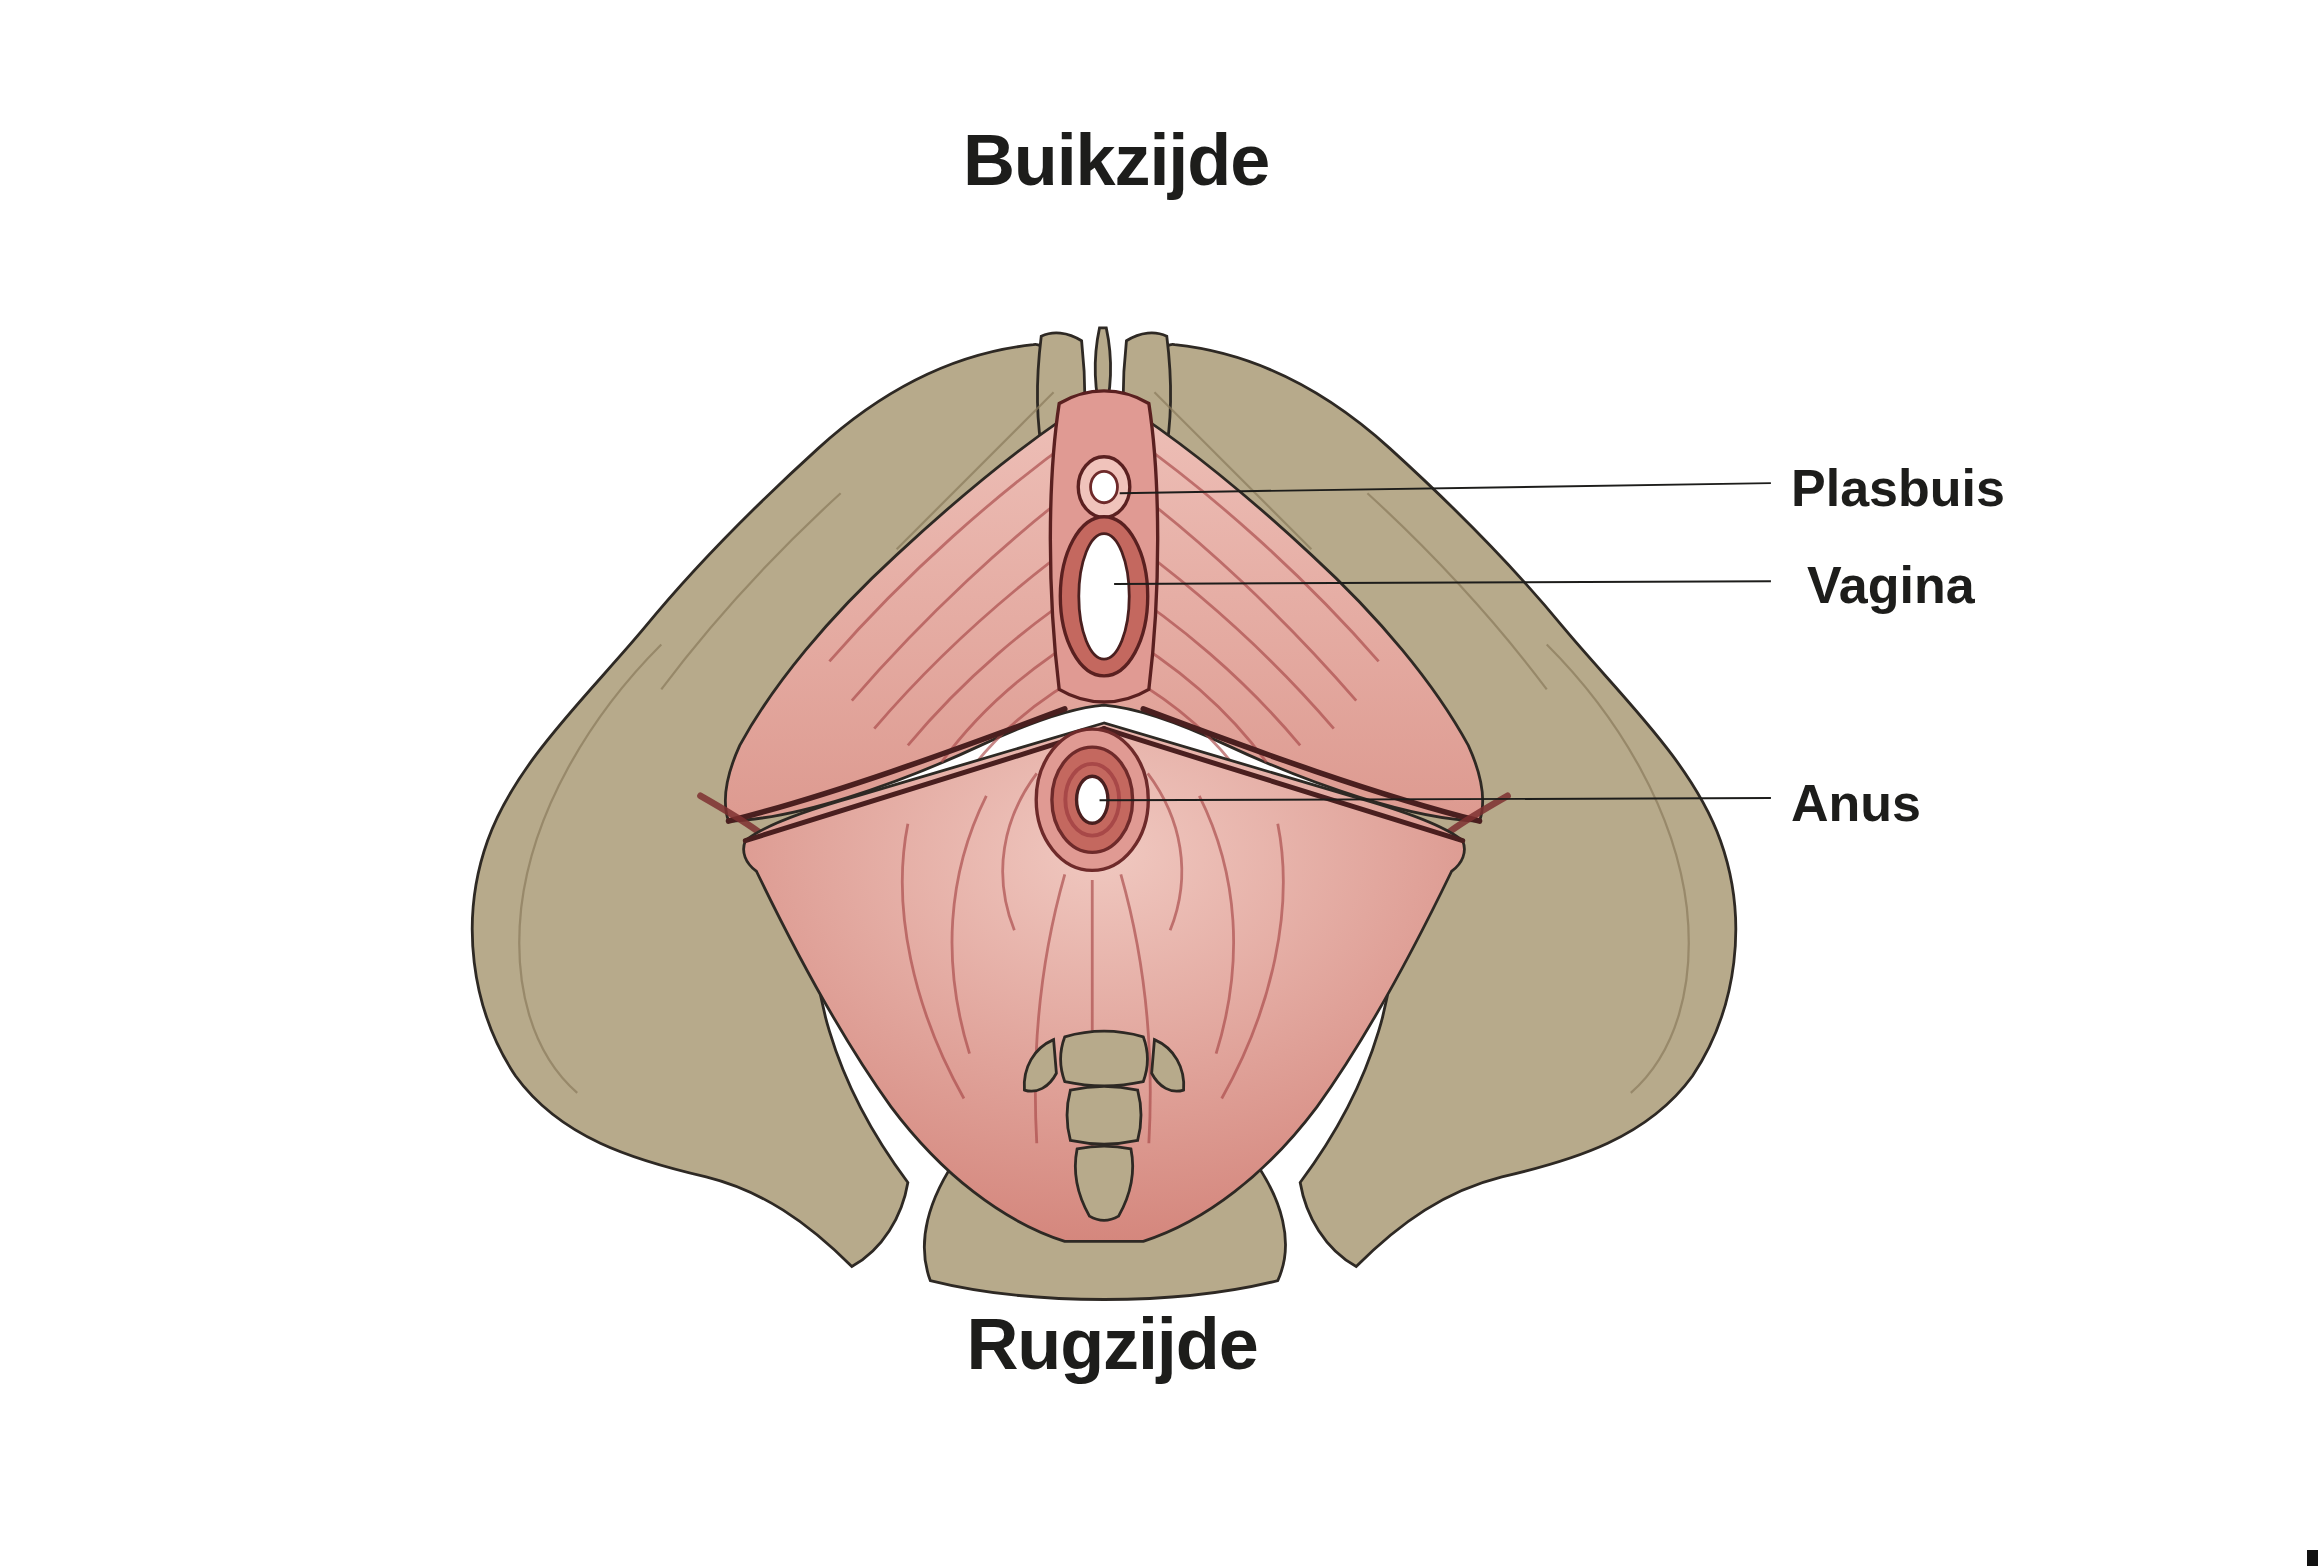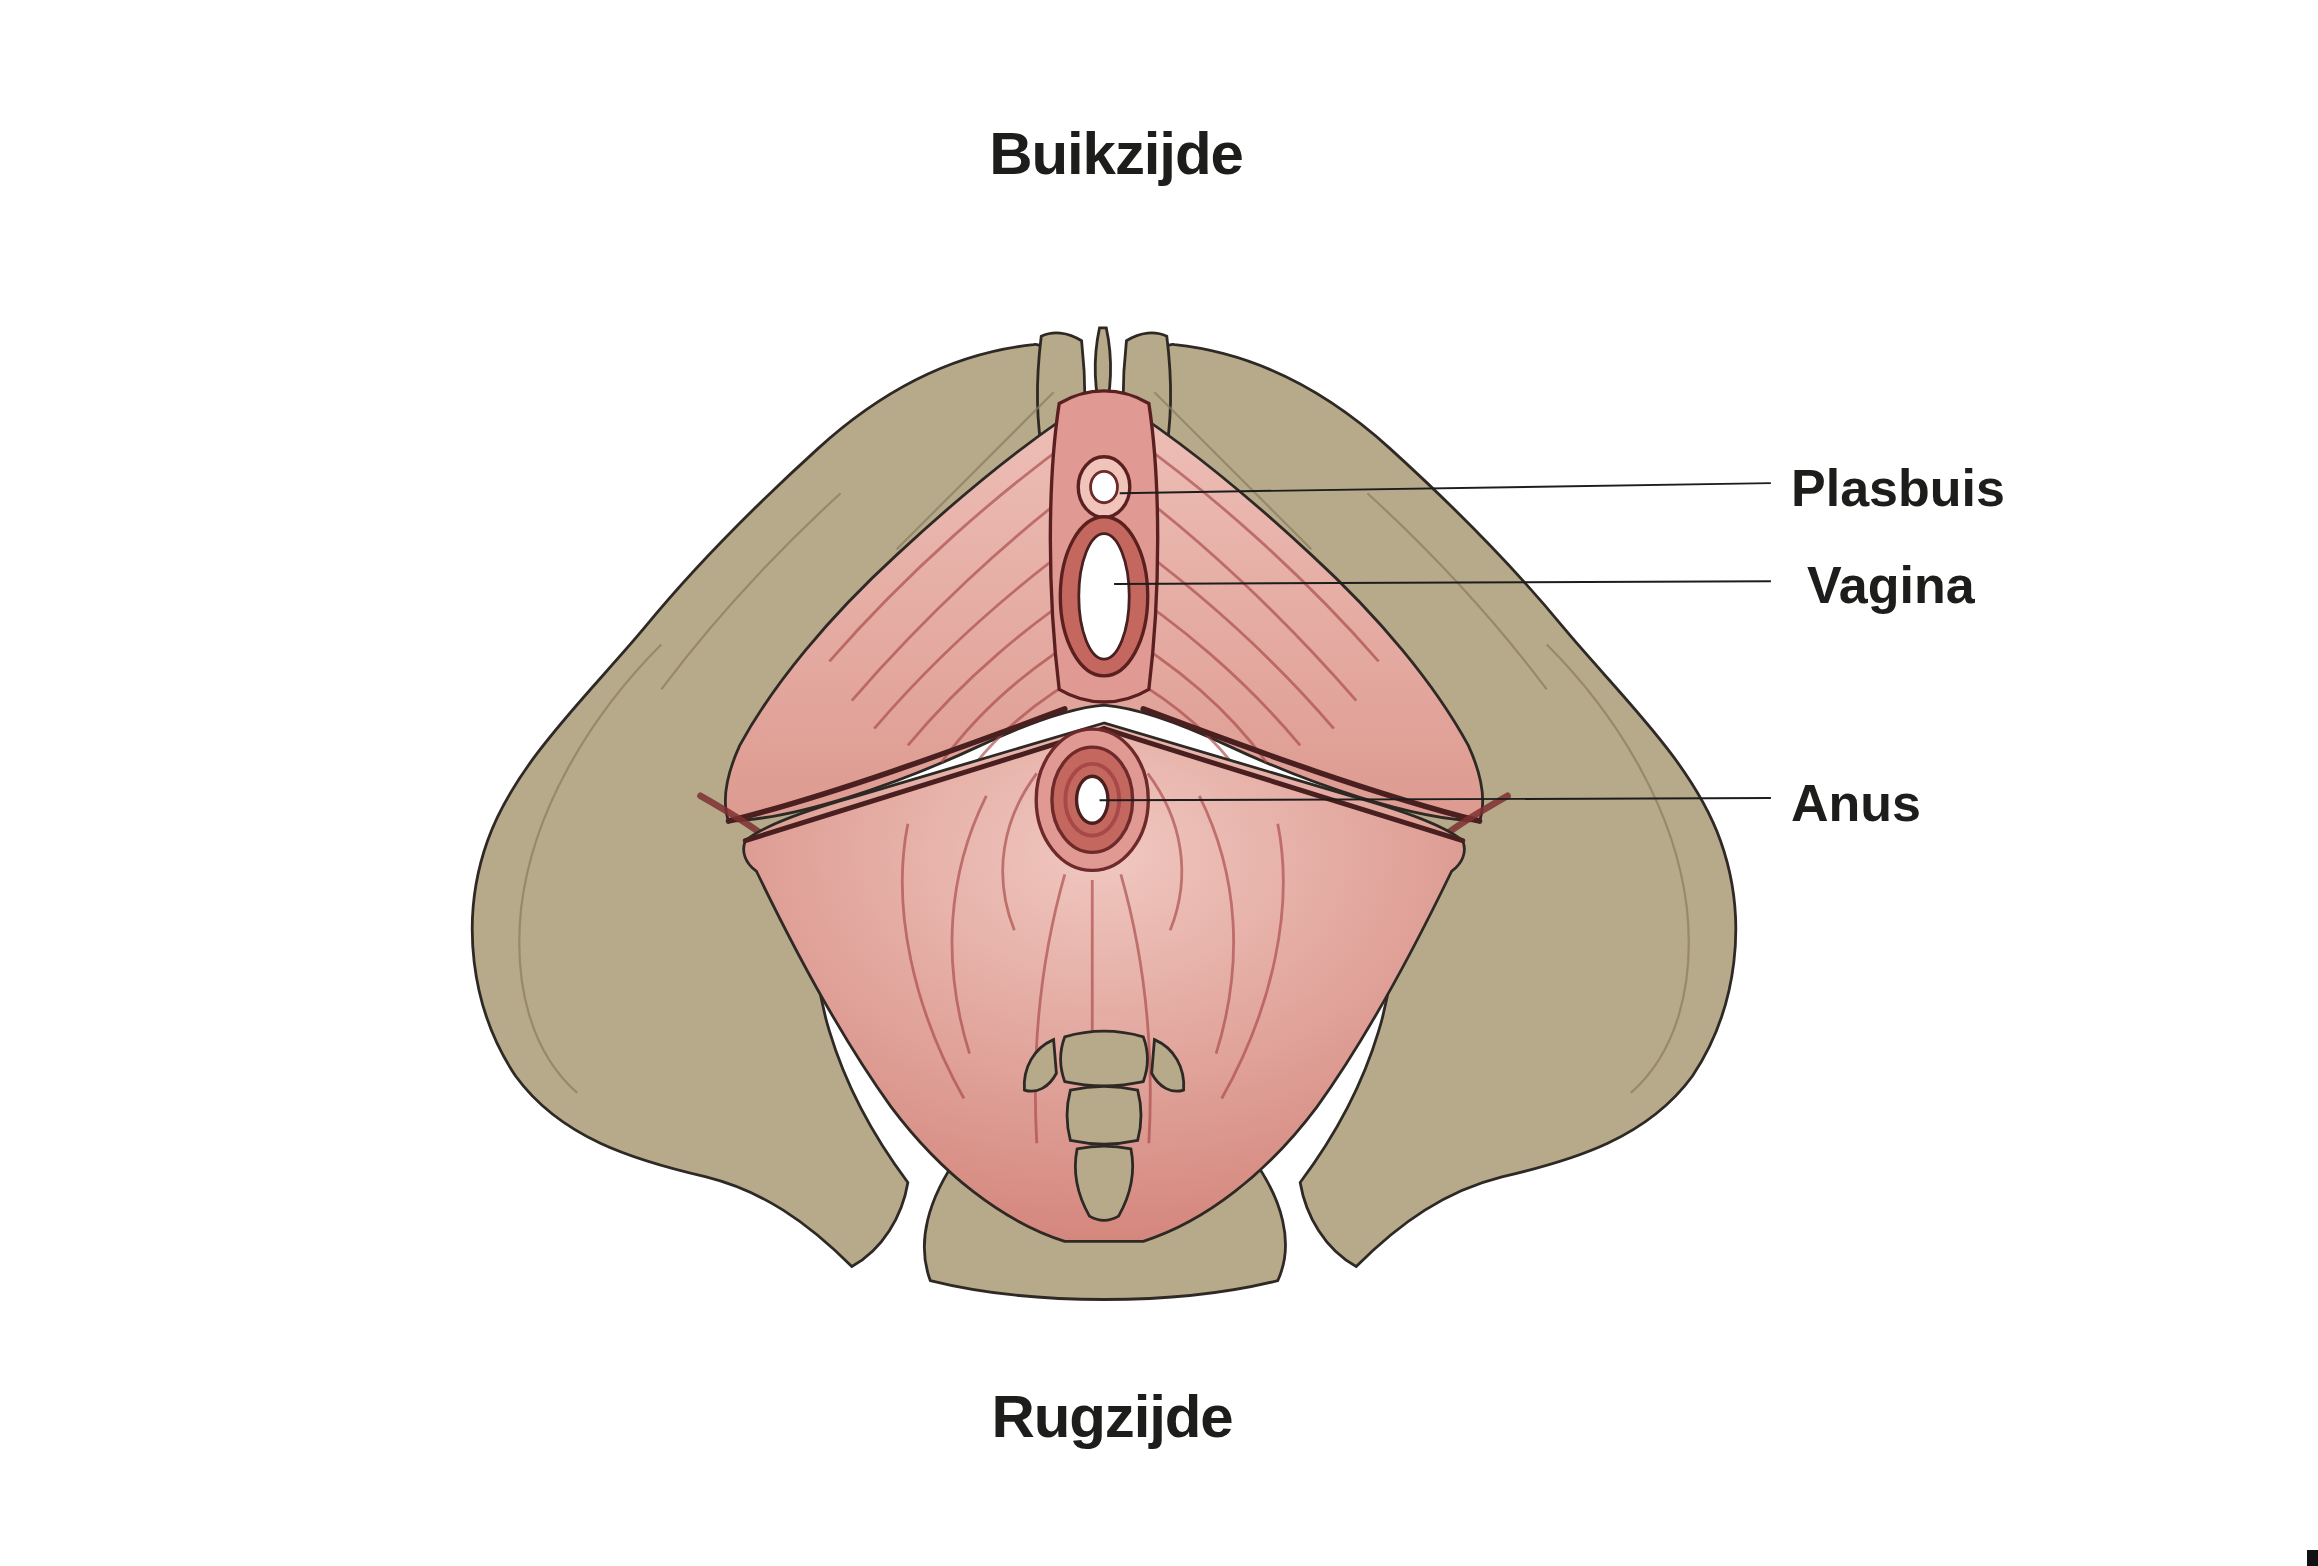--- a/index.html
+++ b/index.html
@@ -10,28 +10,28 @@
     width:2319px;
     height:1567px;
     background:#ffffff;
     overflow:hidden;
   }
   .canvas svg { position:absolute; left:0; top:0; width:2319px; height:1567px; }
   .title {
     position:absolute;
     transform:translateX(-50%);
     font-weight:700;
-    font-size:60px;
+    font-size:72px;
     line-height:1;
     color:#1d1d1b;
     letter-spacing:-1.1px;
     white-space:nowrap;
   }
   .title-top  { left:1116px; top:124px; }
-  .title-bottom { left:1112px; top:1387px; }
+  .title-bottom { left:1112px; top:1308px; }
   .part-label {
     position:absolute;
     left:1791px;
     font-weight:700;
     font-size:52px;
     line-height:1;
     color:#1d1d1b;
     white-space:nowrap;
   }
   .label-plasbuis { top:462px; }

